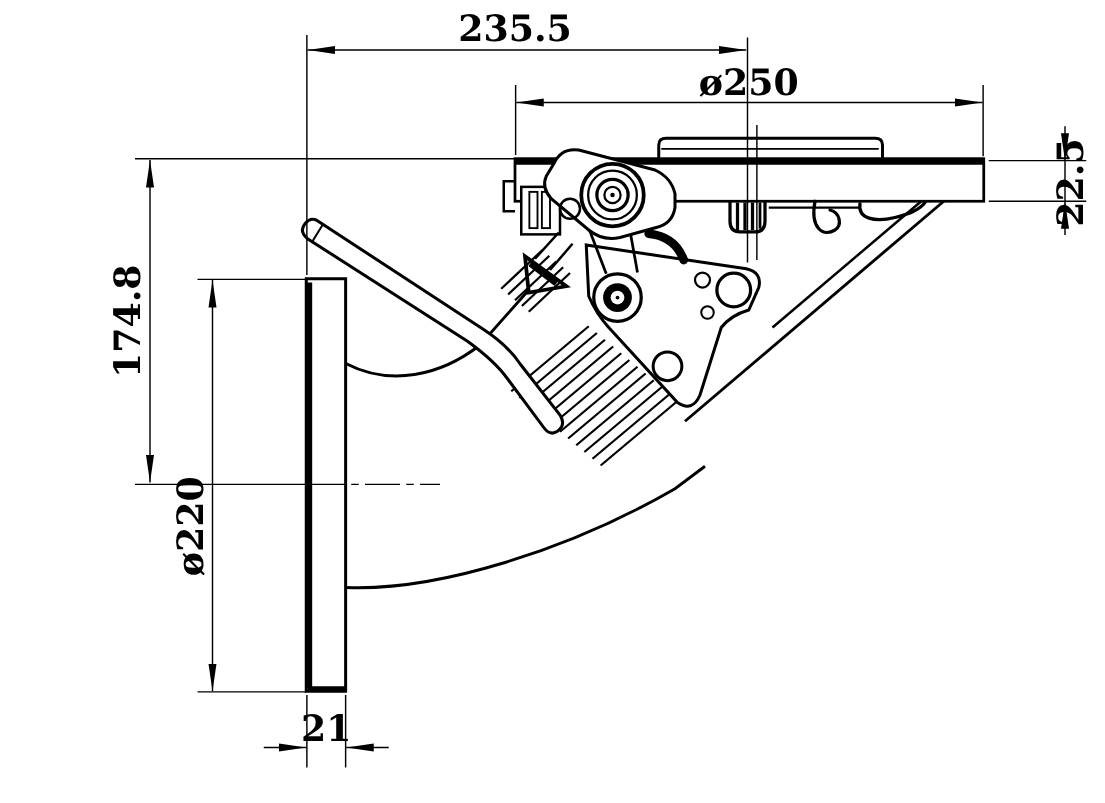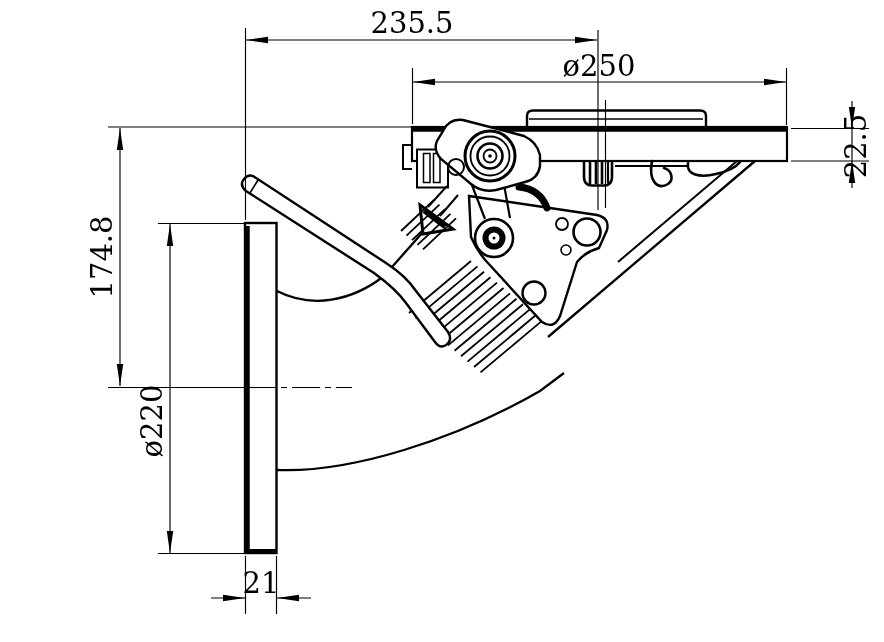--- a/index.html
+++ b/index.html
@@ -1,16 +1,16 @@
 <!DOCTYPE html>
 <html><head>
 <meta charset="utf-8">
 <style>
   html,body{margin:0;padding:0;background:#ffffff;}
-  .canvas{position:relative;width:884px;height:642px;background:#fff;overflow:hidden;}
+  .canvas{position:relative;width:884px;height:642px;background:#fff;overflow:hidden;font-weight:bold;}
   svg{display:block;}
   text.dim{font-family:"DejaVu Serif", serif;font-size:29px;fill:#000;}
 </style>
 </head>
 <body>
 
 <div class="canvas">
 <svg width="884" height="642" viewBox="0 0 884 642">
   <defs>
     <marker id="arr" viewBox="0 0 22 8" refX="22" refY="4" markerWidth="22" markerHeight="8" markerUnits="userSpaceOnUse" orient="auto-start-reverse">

